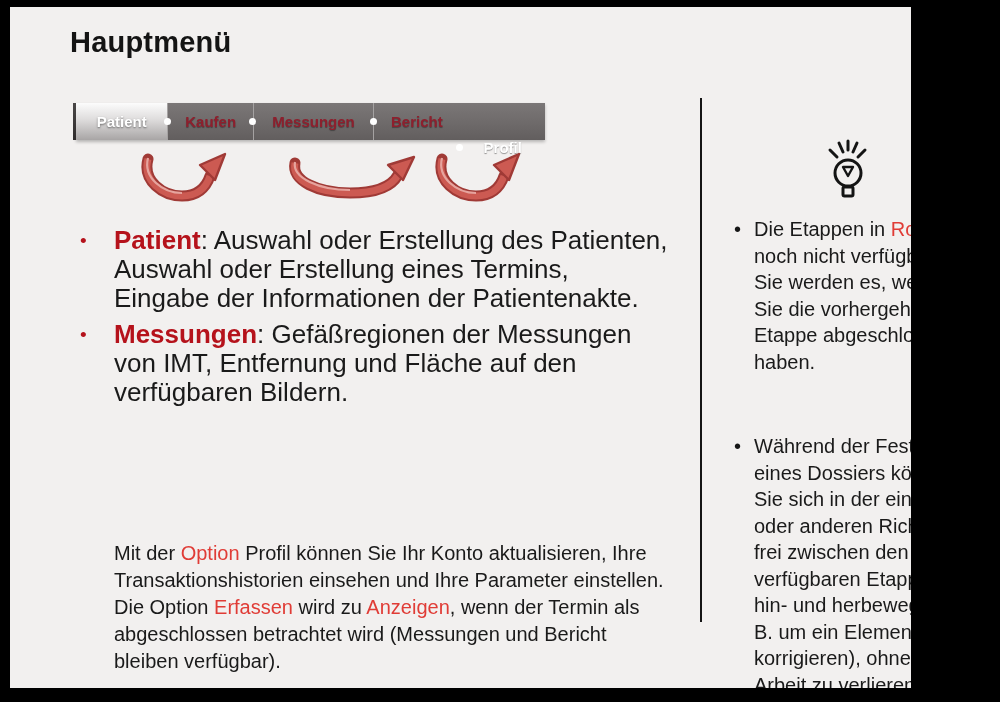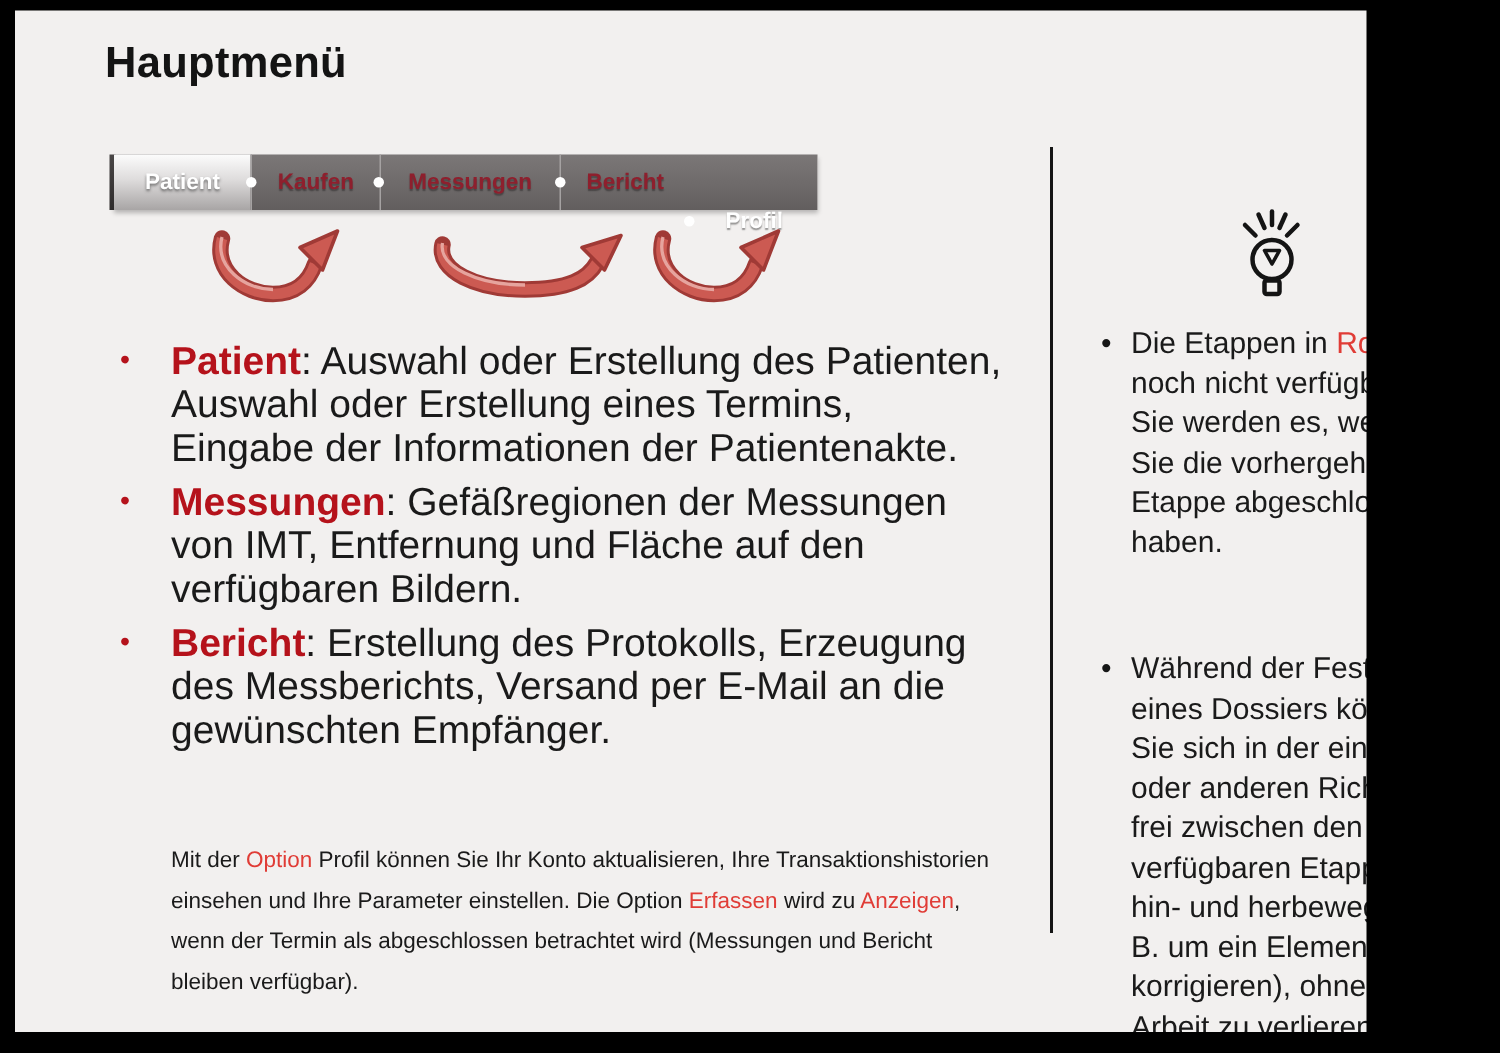--- a/index.html
+++ b/index.html
@@ -66,22 +66,22 @@
   }
   .bullets li::before{
     content:"\2022";position:absolute;left:2px;top:0;
     color:#b5121b;font-size:19px;
   }
   .seg-keyword{color:#b5121b;font-weight:bold;}
   .seg-red{color:#e03c36;}
   .seg-plain{color:#1a1a1a;}
   
   .note{
-    position:absolute;left:114px;top:560px;width:556px;
-    font-size:15px;line-height:27px;color:#1a1a1a;
+    position:absolute;left:114px;top:540px;width:556px;
+    font-size:20px;line-height:27px;color:#1a1a1a;
   }
   
   .divider{
     position:absolute;left:700px;top:98px;width:2px;height:524px;
     background:#151515;
   }
   .bulb{position:absolute;left:820px;top:137px;}
   .tips{
     position:absolute;left:730px;top:216px;width:242px;
     list-style:none;margin:0;padding:0;
@@ -139,21 +139,20 @@
   <svg class="arrow arrow3" width="90" height="52" viewBox="0 0 90 52">
     <path d="M9 8 C3 30 24 45 43 45 C58 45 67 37 71 25" fill="none" stroke="#a03a36" stroke-width="11" stroke-linecap="round"></path>
     <path d="M9 8 C3 30 24 45 43 45 C58 45 67 37 71 25" fill="none" stroke="#cc5a52" stroke-width="7"></path>
     <path d="M9 7 C4 27 24 42 43 42" fill="none" stroke="#e6a49e" stroke-width="2.2"></path>
     <polygon points="61,14 86,3 76,29" fill="#cc5a52" stroke="#a03a36" stroke-width="2.4" stroke-linejoin="round"></polygon>
   </svg>
 
   <ul class="bullets">
     <li><span class="seg-keyword">Patient</span><span class="seg-plain">: Auswahl oder Erstellung des Patienten, Auswahl oder Erstellung eines Termins, Eingabe der Informationen der Patientenakte.</span></li>
     <li><span class="seg-keyword">Messungen</span><span class="seg-plain">: Gefäßregionen der Messungen von IMT, Entfernung und Fläche auf den verfügbaren Bildern.</span></li>
-    <li><span class="seg-keyword">Bericht</span><span class="seg-plain">: Erstellung des Protokolls, Erzeugung des Messberichts, Versand per E-Mail an die gewünschten Empfänger.</span></li>
   </ul>
 
   <div class="note"><span class="seg-plain">Mit der </span><span class="seg-red">Option</span><span class="seg-plain"> Profil können Sie Ihr Konto aktualisieren, Ihre Transaktionshistorien einsehen und Ihre Parameter einstellen. Die Option </span><span class="seg-red">Erfassen</span><span class="seg-plain"> wird zu </span><span class="seg-red">Anzeigen</span><span class="seg-plain">, wenn der Termin als abgeschlossen betrachtet wird (Messungen und Bericht bleiben verfügbar).</span></div>
 
   <div class="divider"></div>
 
   <svg class="bulb" width="54" height="64" viewBox="0 0 54 64">
     <g stroke="#141414" stroke-width="3" stroke-linecap="round" fill="none">
       <line x1="10" y1="13" x2="17" y2="20"></line>
       <line x1="19" y1="6" x2="23" y2="15"></line>

